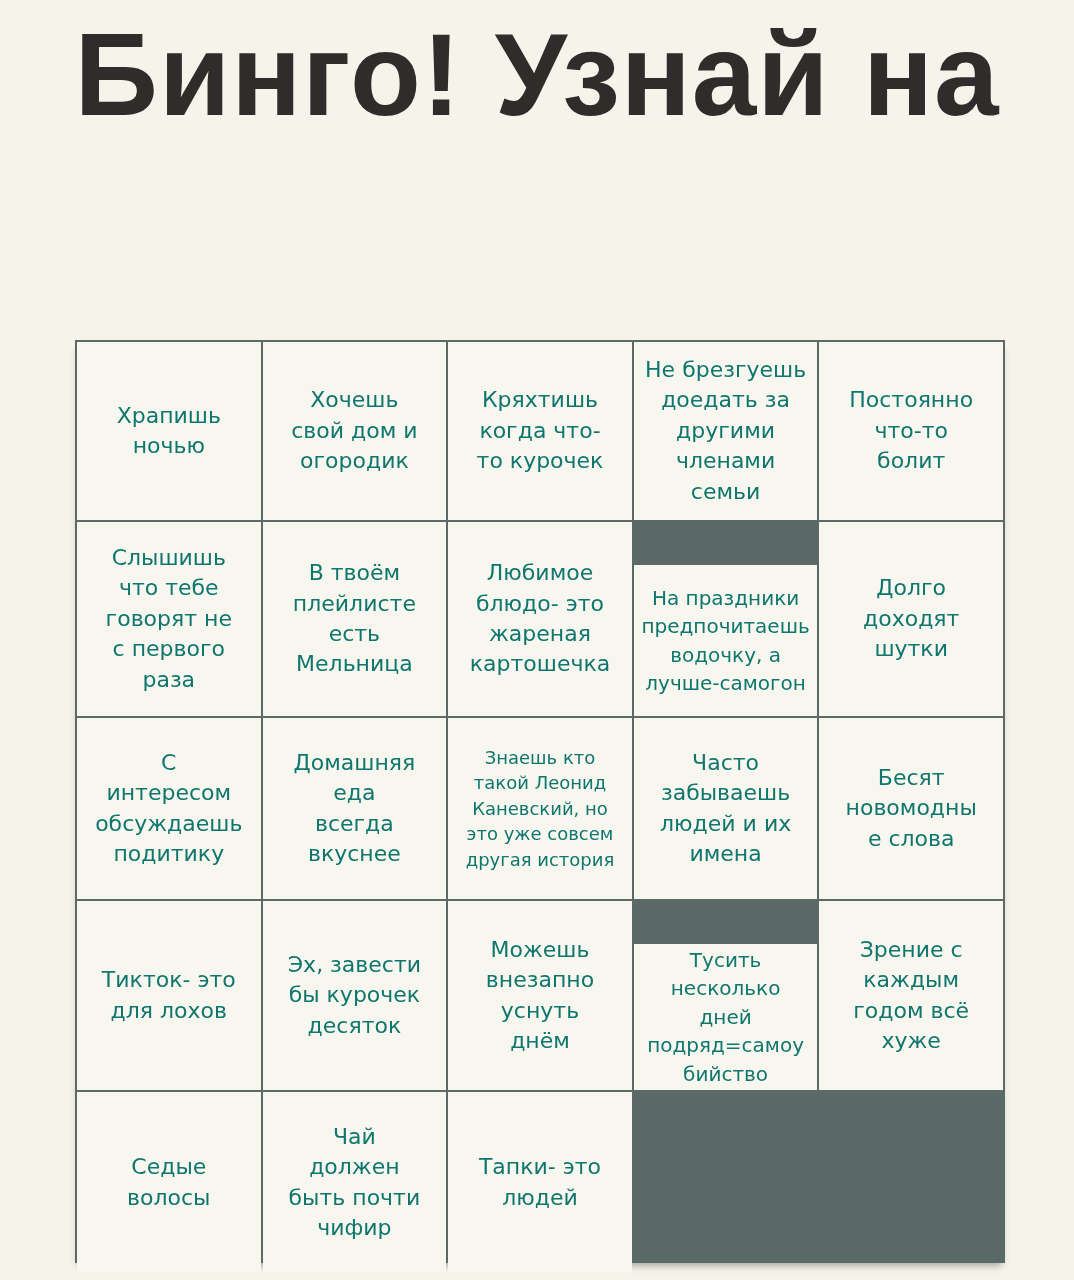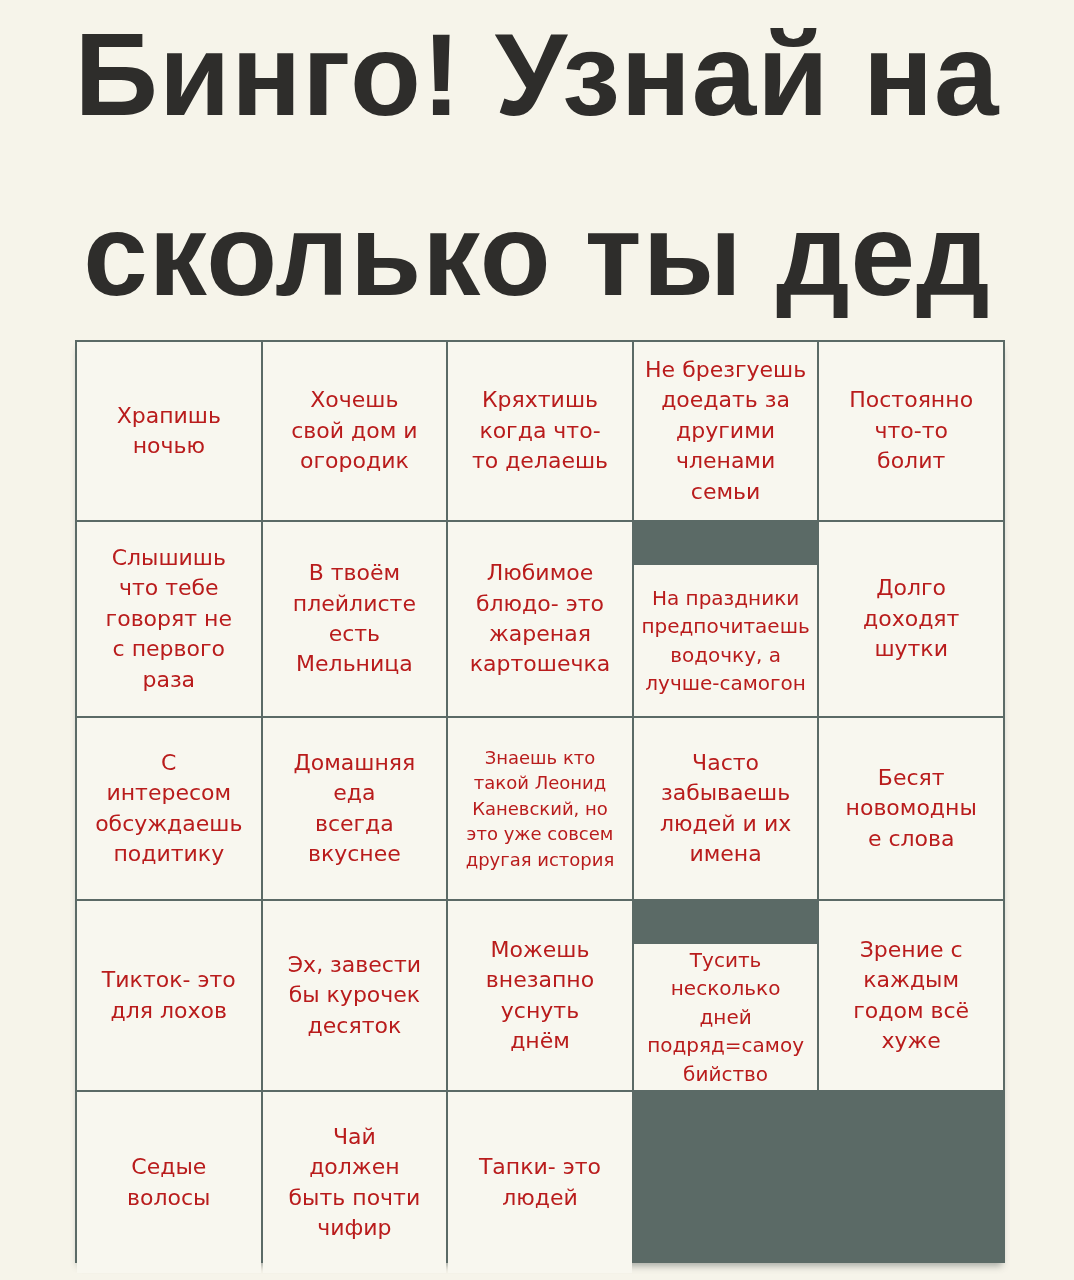--- a/index.html
+++ b/index.html
@@ -50,21 +50,21 @@
     box-shadow: 0 6px 7px -3px rgba(70, 80, 78, 0.45);
     box-sizing: border-box;
   }
   .cell {
     background: #f8f7ef;
     display: flex;
     align-items: center;
     justify-content: center;
     text-align: center;
     white-space: pre-line;
-    color: #b91c1c;
+    color: #0f766e;
     font-size: 22px;
     line-height: 1.38;
     padding: 4px 2px;
     box-sizing: border-box;
     overflow: hidden;
   }
   .cell.md {
     font-size: 20px;
     line-height: 1.42;
     margin-top: 43px;
@@ -74,33 +74,32 @@
     line-height: 1.42;
   }
 </style>
 </head>
 <body>
 
 <div class="page">
 
   <div class="title">
     <span class="line">Бинго! Узнай на</span>
-    <span class="line">сколько ты дед</span>
   </div>
 
   <div class="bingo-grid">
 
     <div class="cell">Храпишь
 ночью</div>
     <div class="cell">Хочешь
 свой дом и
 огородик</div>
     <div class="cell">Кряхтишь
 когда что-
-то делаешь</div>
+то курочек</div>
     <div class="cell">Не брезгуешь
 доедать за
 другими
 членами
 семьи</div>
     <div class="cell">Постоянно
 что-то
 болит</div>
 
     <div class="cell">Слышишь

